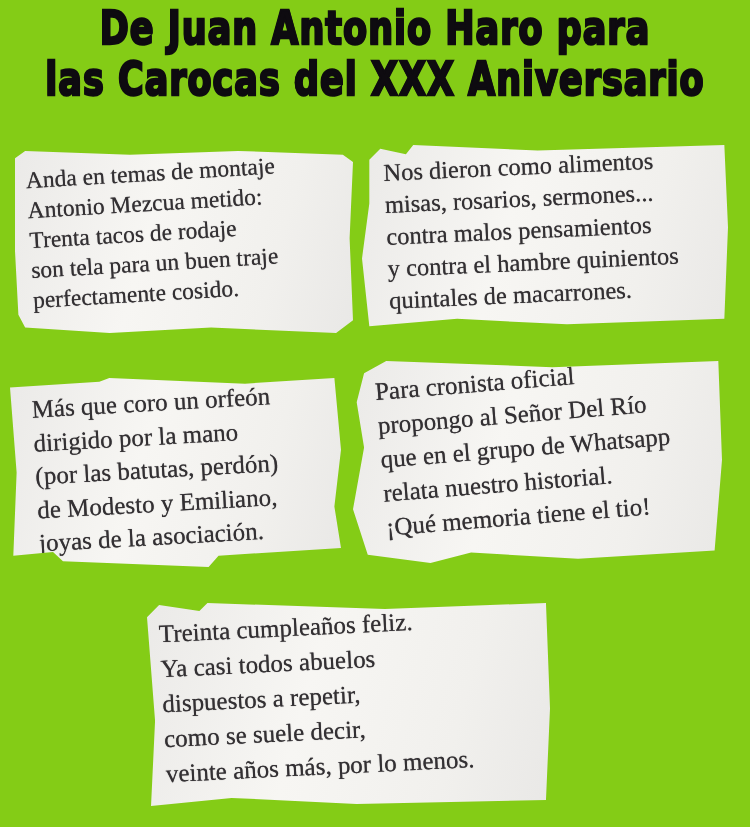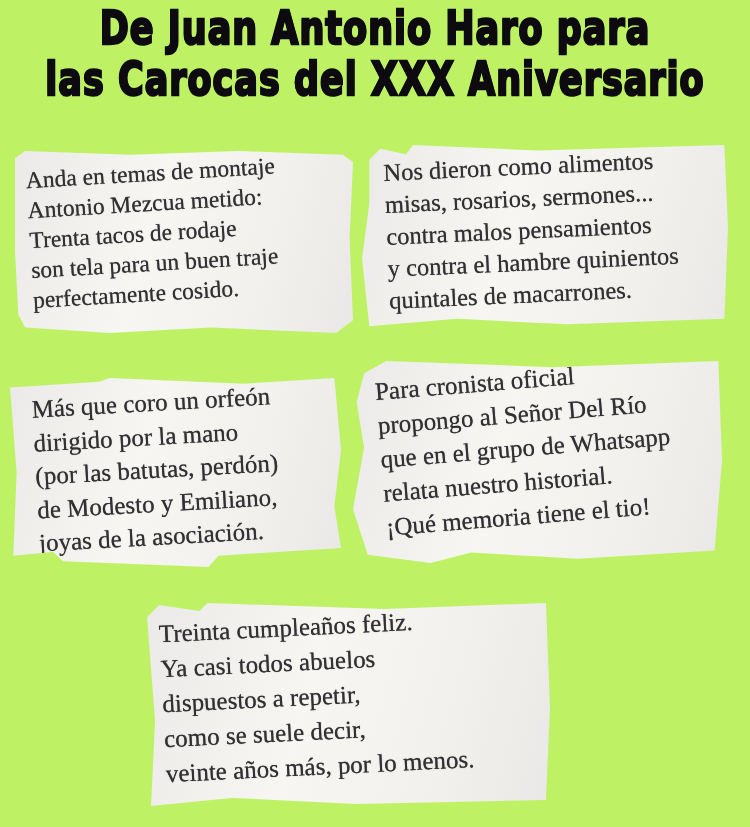--- a/index.html
+++ b/index.html
@@ -3,21 +3,21 @@
 <meta charset="utf-8">
 <style>
   html, body {
     margin: 0;
     padding: 0;
   }
   .page {
     position: relative;
     width: 750px;
     height: 827px;
-    background: #bef264;
+    background: #84cc16;
     overflow: hidden;
     font-family: "Liberation Serif", "DejaVu Serif", serif;
   }
 
   
   .title {
     position: absolute;
     top: 4px;
     left: 0;
     width: 750px;

